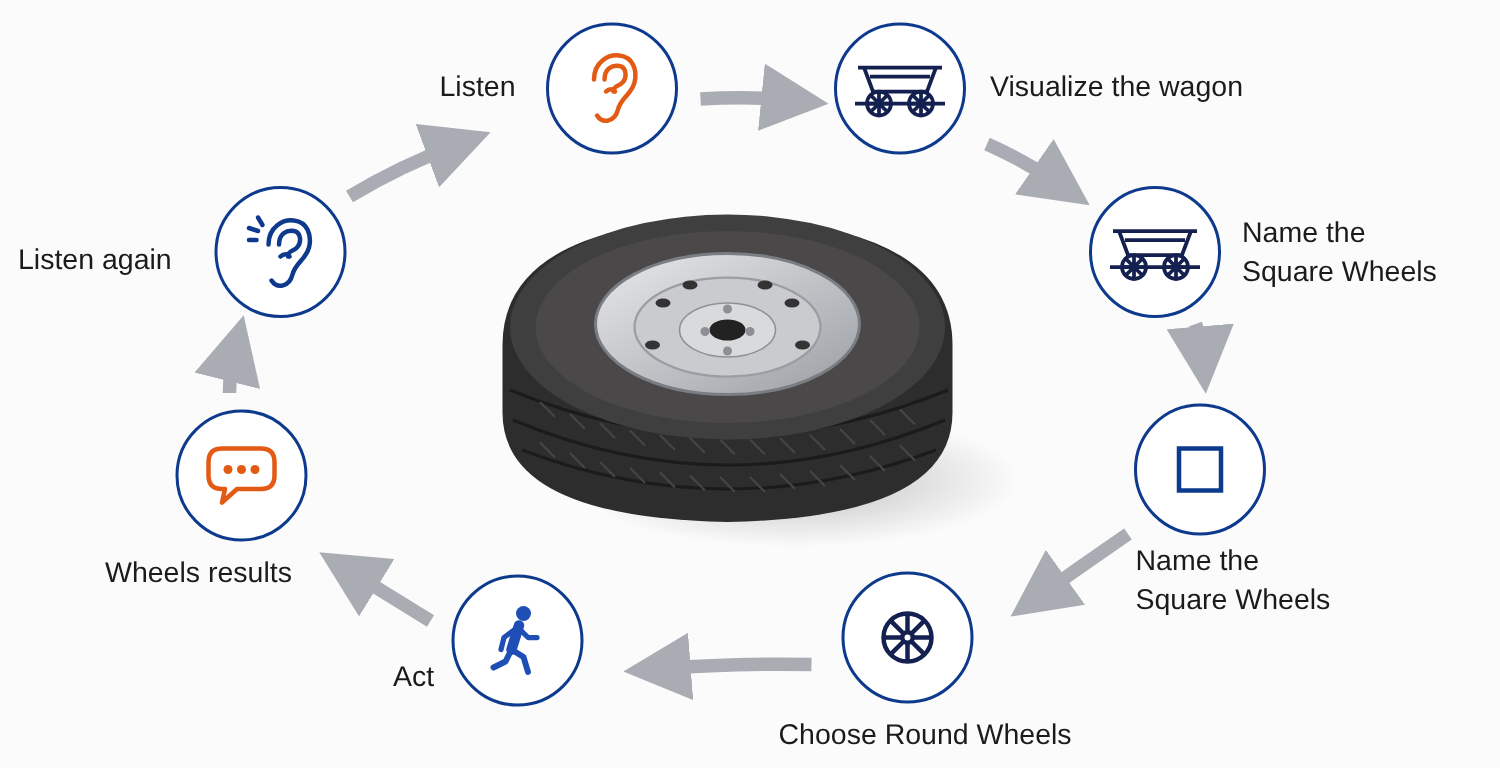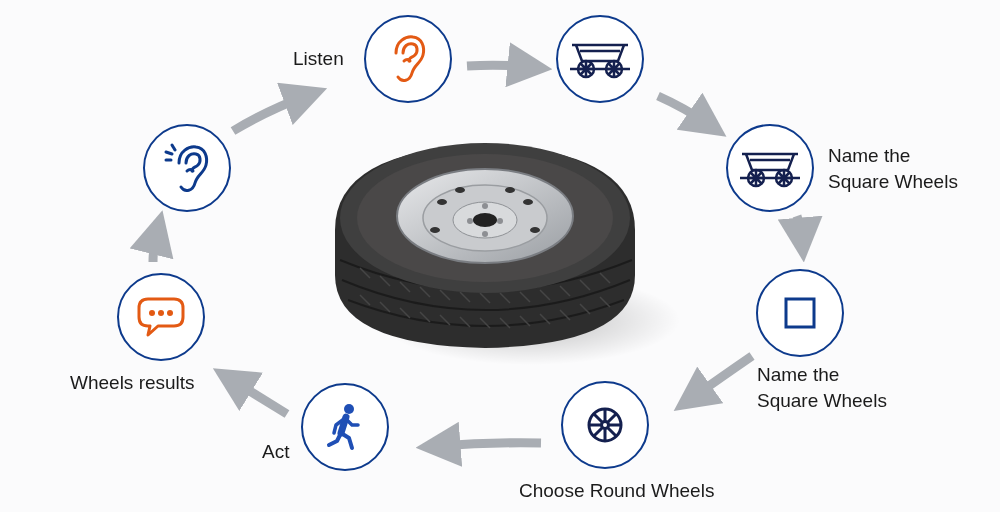--- a/index.html
+++ b/index.html
@@ -112,20 +112,21 @@
         <path d="M8,6 L14,22 L50,22 L56,6"></path>
         <path d="M12,12 L52,12"></path>
         <path d="M2,30 L62,30"></path>
         <circle cx="18" cy="30" r="8"></circle>
         <circle cx="46" cy="30" r="8"></circle>
         <path d="M18,22 L18,38 M10,30 L26,30 M12,24 L24,36 M24,24 L12,36"></path>
         <path d="M46,22 L46,38 M38,30 L54,30 M40,24 L52,36 M52,24 L40,36"></path>
       </g>
     </svg>
   </div>
+  <div class="label" style="left:660px; top:46px;">Visualize the wagon</div>
 
   <div class="node" style="left:726px; top:124px;">
     <svg width="64" height="40" viewBox="0 0 64 40">
       <g fill="none" stroke="#14204f" stroke-width="2.5">
         <path d="M4,6 L60,6"></path>
         <path d="M8,6 L14,22 L50,22 L56,6"></path>
         <path d="M12,12 L52,12"></path>
         <path d="M2,30 L62,30"></path>
         <circle cx="18" cy="30" r="8"></circle>
         <circle cx="46" cy="30" r="8"></circle>
@@ -193,14 +194,15 @@
       <g fill="none" stroke="#0d3a8c" stroke-width="3" stroke-linecap="round">
         <path d="M16,22 C16,10 26,5 33,6 C42,7 45,16 43,24 C41,32 34,34 32,42 C30,50 22,52 18,46"></path>
         <path d="M23,22 C23,15 28,12 33,13 C38,14 38,21 35,24 C32,27 29,26 29,30"></path>
         <path d="M24,30 C26,28 29,28 30,30"></path>
         <path d="M9,4 L12,9"></path>
         <path d="M3,11 L9,13"></path>
         <path d="M3,19 L8,19"></path>
       </g>
     </svg>
   </div>
+  <div class="label" style="left:12px; top:161px;">Listen again</div>
 
 </div>
 
 </body></html>

